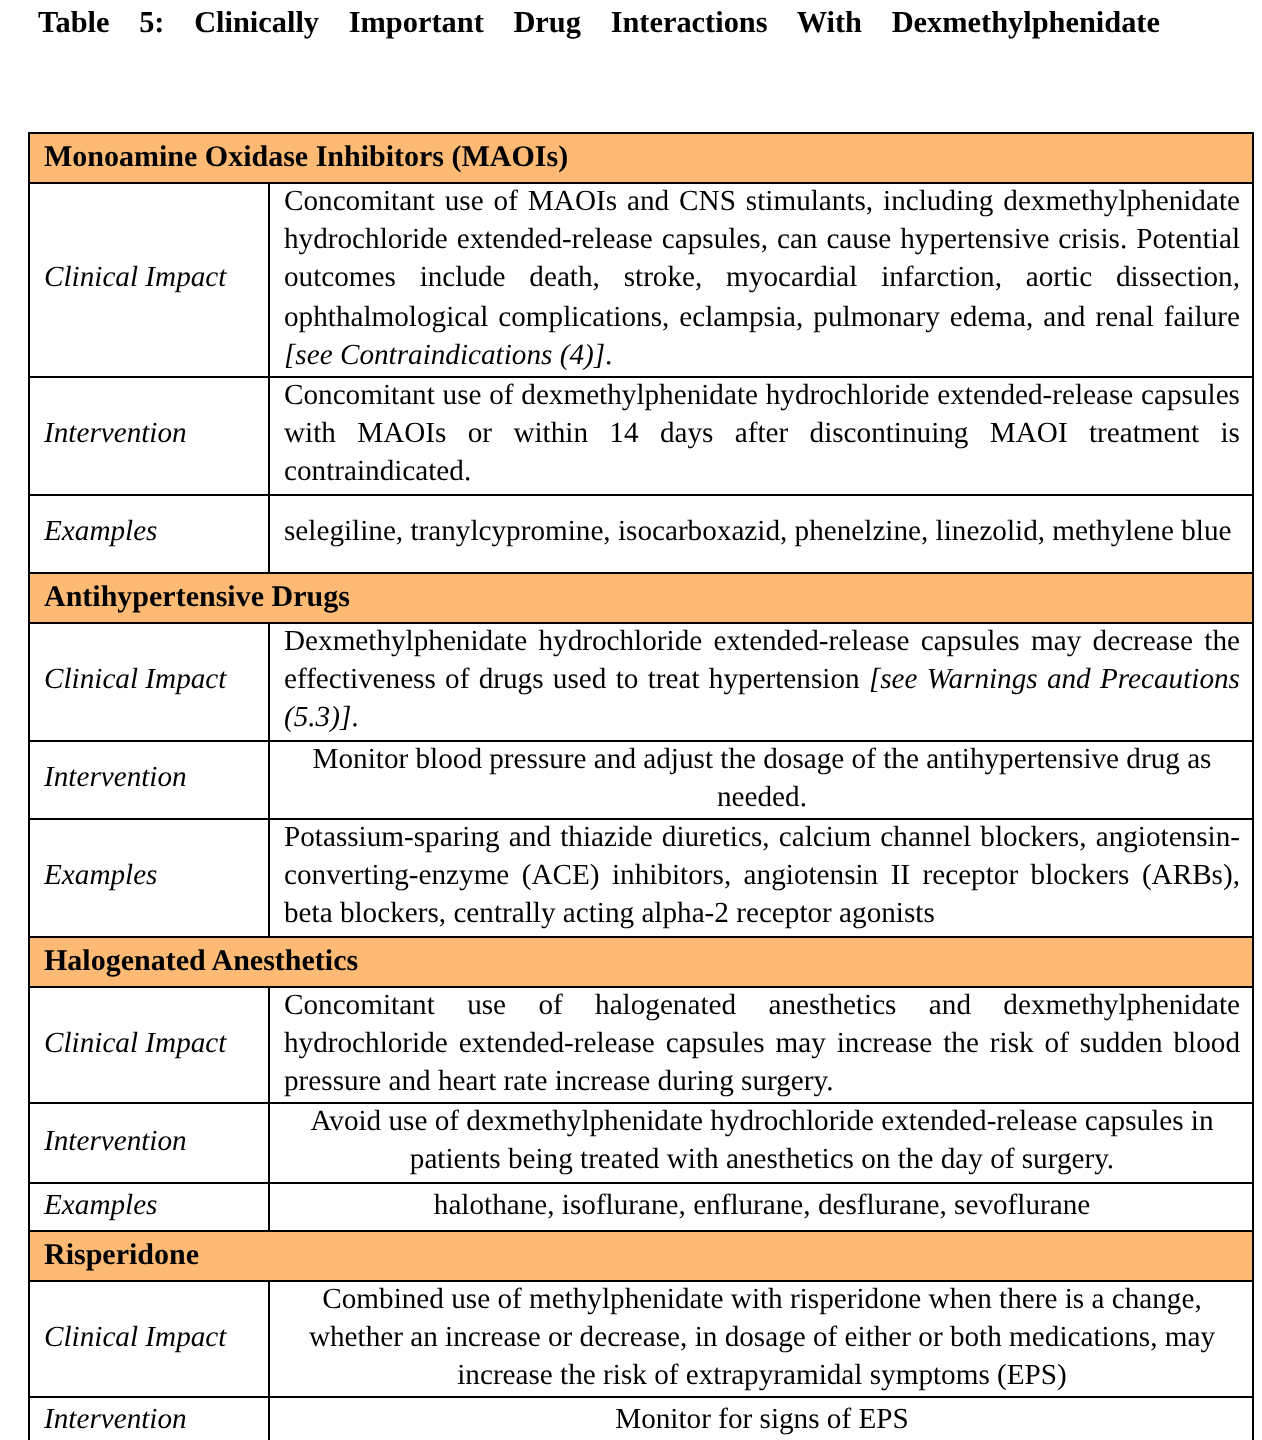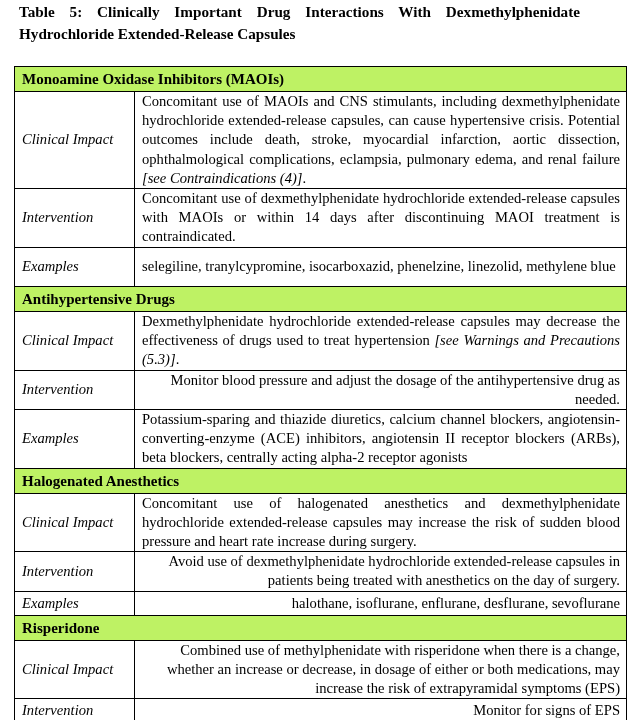--- a/index.html
+++ b/index.html
@@ -28,23 +28,23 @@
       border: 1px solid #000;
       padding: 0 6px 0 7px;
       vertical-align: middle;
     }
     td.label-cell {
       width: 107px;
       font-style: italic;
       padding-left: 7px;
     }
     td.text-cell { text-align: justify; }
-    td.text-cell.nojust { text-align: right; }
+    td.text-cell.nojust { text-align: center; }
     tr.section-header td {
-      background: #bef264;
+      background: #fdba74;
       font-weight: bold;
       font-size: 15px;
       padding: 2px 19px 1px 7px;
       height: 21px;
     }
     .ref { font-style: italic; }
     .row-mao-ci td { height: 93px; }
     .row-mao-int td { height: 57px; }
     .row-mao-ex td { height: 38px; }
     .row-ah-ci td { height: 58px; }
@@ -54,21 +54,20 @@
     .row-ha-int td { height: 38px; }
     .row-ha-ex td { height: 23px; }
     .row-ri-ci td { height: 56px; }
     .row-ri-int td { height: 22px; }
   </style>
 </head>
 <body>
 
 <div class="title">
   <span class="line1">Table 5: Clinically Important Drug Interactions With Dexmethylphenidate</span>
-  <span class="line2">Hydrochloride Extended-Release Capsules</span>
 </div>
 
 <table class="interactions">
   <colgroup>
     <col style="width:120px">
     <col>
   </colgroup>
 
   <tbody>
       <tr class="section-header">

